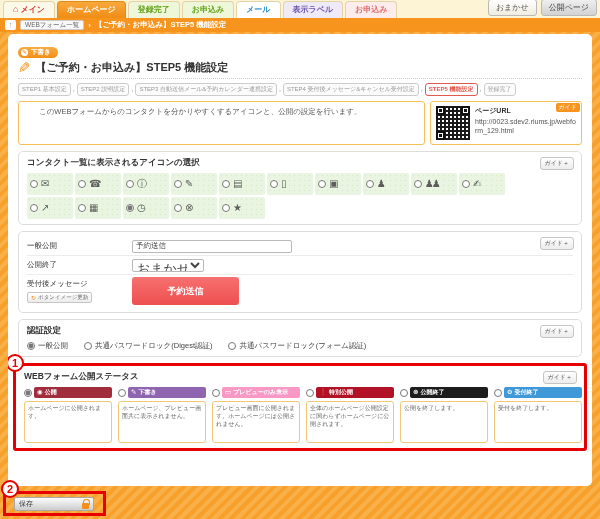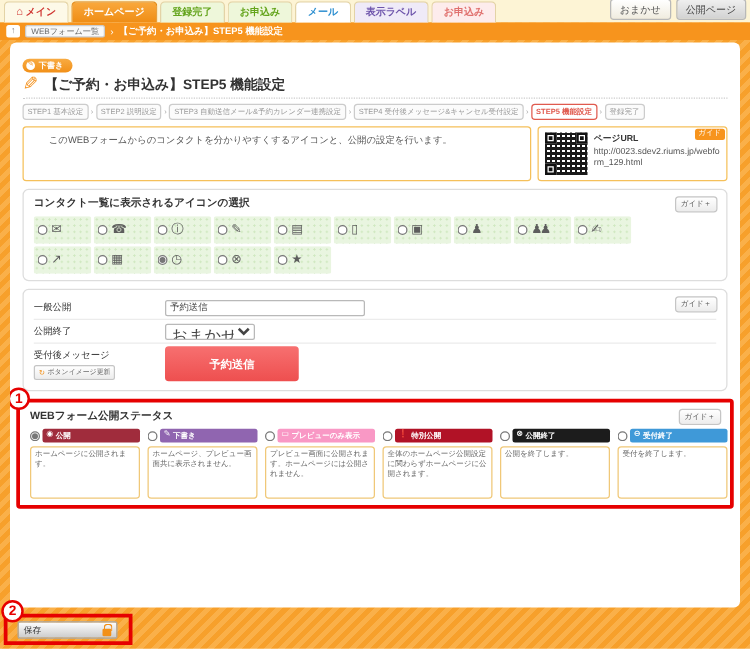--- a/index.html
+++ b/index.html
@@ -259,20 +259,38 @@
         <button class="refresh-btn">
           <span class="refresh-ic">↻</span>
           <span>ボタンイメージ更新</span>
         </button>
       </div>
       <div class="preview-btn">予約送信</div>
     </div>
   </div>
 
   
+  <div class="section">
+    <div class="section-title">認証設定</div>
+    <button class="guide-btn">ガイド＋</button>
+    <div class="radio-row">
+      <label class="radio-opt">
+          <input type="radio" name="auth" checked="checked" style="">
+          <span>一般公開</span>
+        </label>
+      <label class="radio-opt">
+          <input type="radio" name="auth" style="">
+          <span>共通パスワードロック(Digest認証)</span>
+        </label>
+      <label class="radio-opt">
+          <input type="radio" name="auth" style="">
+          <span>共通パスワードロック(フォーム認証)</span>
+        </label>
+    </div>
+  </div>
 
   
   <div class="status-section">
     <div class="ann-circle ann1">1</div>
     <div class="section-title">WEBフォーム公開ステータス</div>
     <button class="guide-btn">ガイド＋</button>
     <div class="status-grid">
       <div class="status-opt">
         <label class="status-head">
             <input type="radio" name="status" checked="checked" style="">

